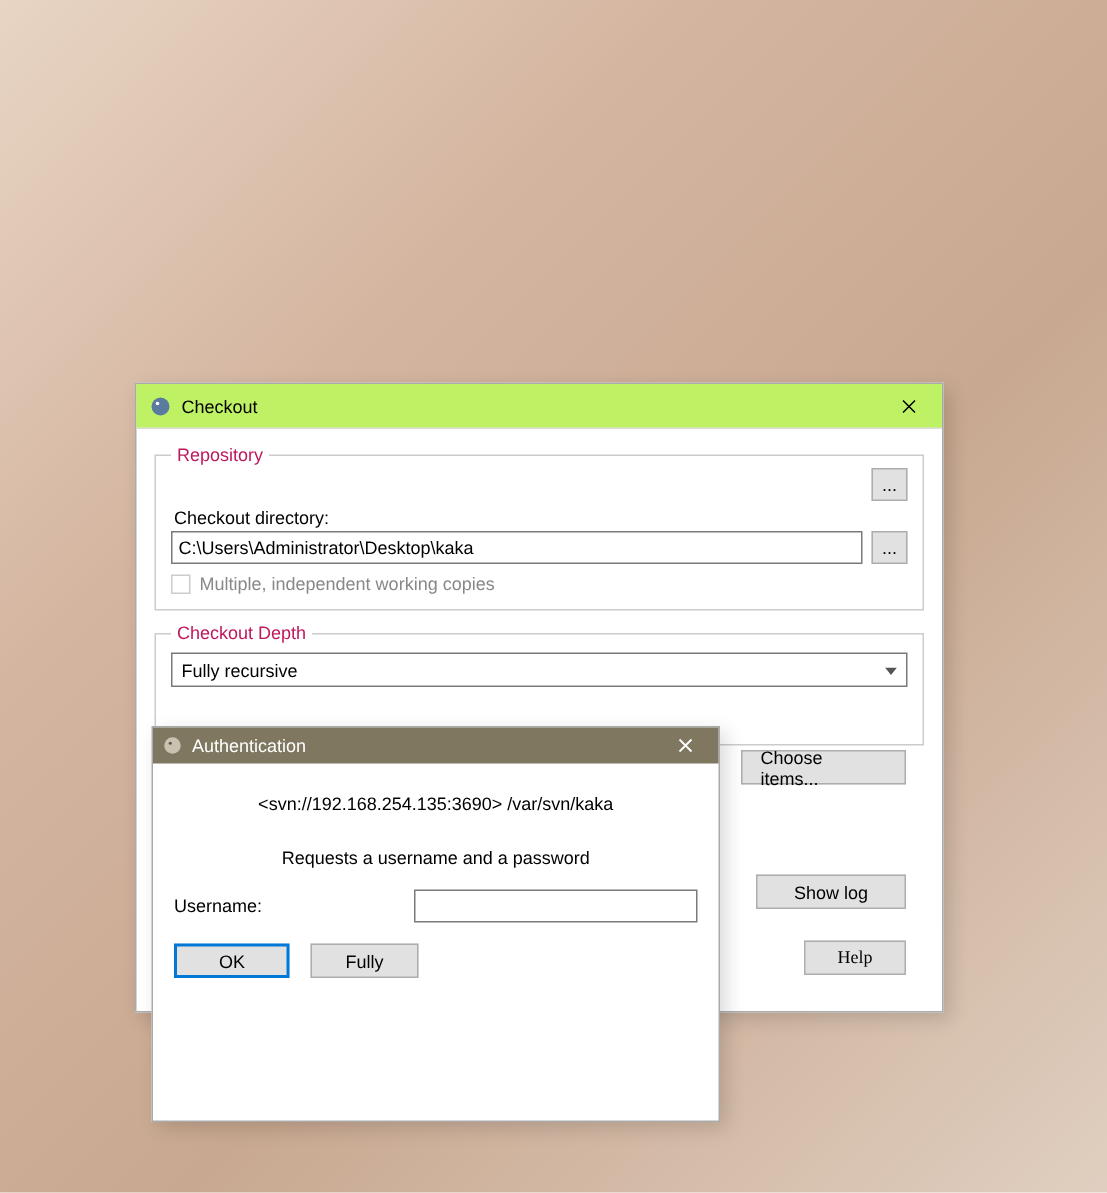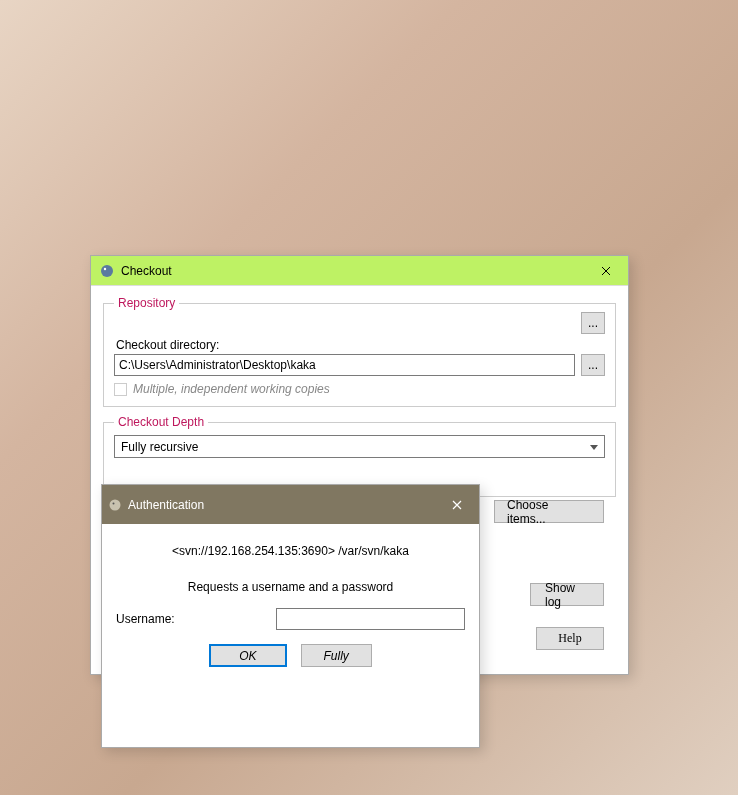--- a/index.html
+++ b/index.html
@@ -53,51 +53,51 @@
   .combo-text { flex: 1; padding: 0 2px; font-size: 12px; border: none; outline: none; }
   .combo-arrow { width: 16px; display: flex; align-items: center; justify-content: center; }
   .textinput {
     height: 22px; border: 1px solid #7a7a7a; padding: 0 4px;
     font-size: 12px; background: #fff;
   }
   .browse-btn {
     width: 24px; height: 22px; border: 1px solid #adadad; background: #e1e1e1;
     display: flex; align-items: center; justify-content: center; font-size: 12px;
   }
-  .checkbox-row { display: flex; align-items: flex-end; gap: 6px; margin-top: 6px; font-style: italic; }
+  .checkbox-row { display: flex; align-items: flex-end; gap: 6px; margin-top: 6px; }
   .chk { width: 13px; height: 13px; border: 1px solid #999; background: #fff; display:inline-flex; align-items:center; justify-content:center;}
   .chk.disabled { border-color: #ccc; }
   .chk-label-disabled { color: #888; }
   .dropdown {
     width: 100%; height: 23px; border: 1px solid #7a7a7a; background: #fff;
     display: flex; align-items: center; padding: 0 6px; justify-content: space-between;
   }
   .btn {
     height: 23px; border: 1px solid #adadad; background: #e1e1e1;
     display: inline-flex; align-items: center; justify-content: center;
     padding: 0 14px; font-size: 12px;
   }
   .auth-dialog {
     left: 101px; top: 484px; width: 379px; height: 264px;
   }
   .auth-titlebar {
-    height: 39px; background: #807761; color: #fff;
+    height: 24px; background: #807761; color: #fff;
     display: flex; align-items: center; padding: 0 4px 0 6px;
   }
   .auth-title-icon { width: 14px; height: 14px; margin-right: 6px; }
   .auth-title-text { flex:1; font-size:12px; color:#fff; }
   .auth-close { width: 36px; height: 22px; display:flex; align-items:center; justify-content:center; }
   .auth-close svg { width:10px; height:10px; }
   .auth-body { padding: 12px 14px 12px 14px; }
   .auth-url { text-align: center; margin: 8px 0 22px 0; }
   .auth-prompt { text-align: center; margin-bottom: 14px; }
   .form-row { display:flex; align-items:center; gap:10px; margin-bottom:10px; }
   .form-label { width:150px; }
   .form-input { flex:1; height:22px; border:1px solid #7a7a7a; padding:0 4px; }
-  .auth-buttons { display:flex; justify-content:center; gap:14px; margin-top:14px;font-style:italic; }
+  .auth-buttons { display:flex; justify-content:flex-start; gap:14px; margin-top:14px; }
   .btn-default { border: 2px solid #0078d7; background:#e1e1e1; padding:0 28px; }
   .choose-items-btn { position:absolute; right:24px; top:244px; }
   .showlog-btn { position:absolute; right:24px; top:327px; }
   .ok-cancel-help-row { position:absolute; right:24px; top:371px; display:flex; gap:12px; }
   .checked-mark::before{ content:"✓"; font-size:10px; line-height:1; }
 </style>
 </head>
 <body>
 
 <div class="dialog checkout-dialog">
@@ -145,21 +145,21 @@
           <svg width="8" height="6" viewBox="0 0 8 6">
               <path d="M0 0 L8 0 L4 5 Z" fill="#555"></path>
             </svg>
         </span>
       </div>
     </fieldset>
 
   </div>
 
   <div class="btn choose-items-btn" style="width:110px;padding-left:12px;">Choose items...</div>
-  <div class="btn showlog-btn" style="width:74px;">Show log</div>
+  <div class="btn showlog-btn" style="width:100px;">Show log</div>
 
   <div class="ok-cancel-help-row">
     <div class="btn" style="width:30px; visibility:hidden;"></div>
     <div class="btn" style="width:30px; visibility:hidden;"></div>
     <div class="btn" style="width:68px;font-family:Liberation Serif, serif;">Help</div>
   </div>
 </div>
 
 <div class="dialog auth-dialog">
   <div class="auth-titlebar">

